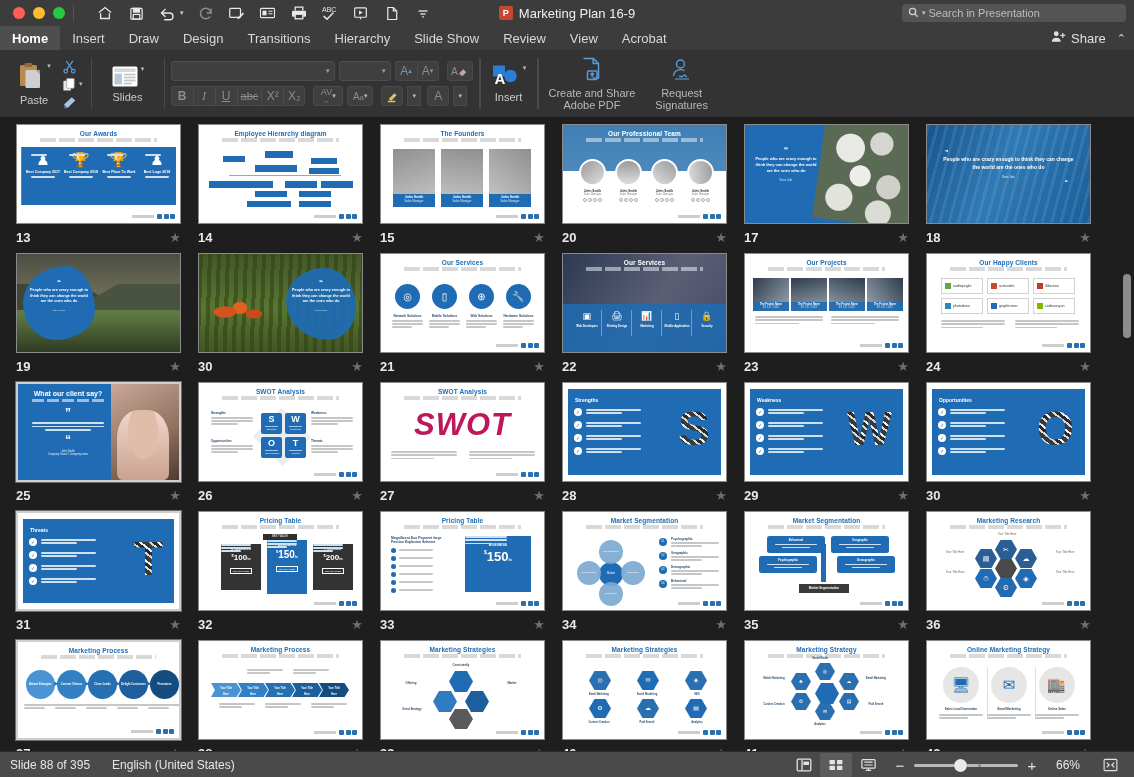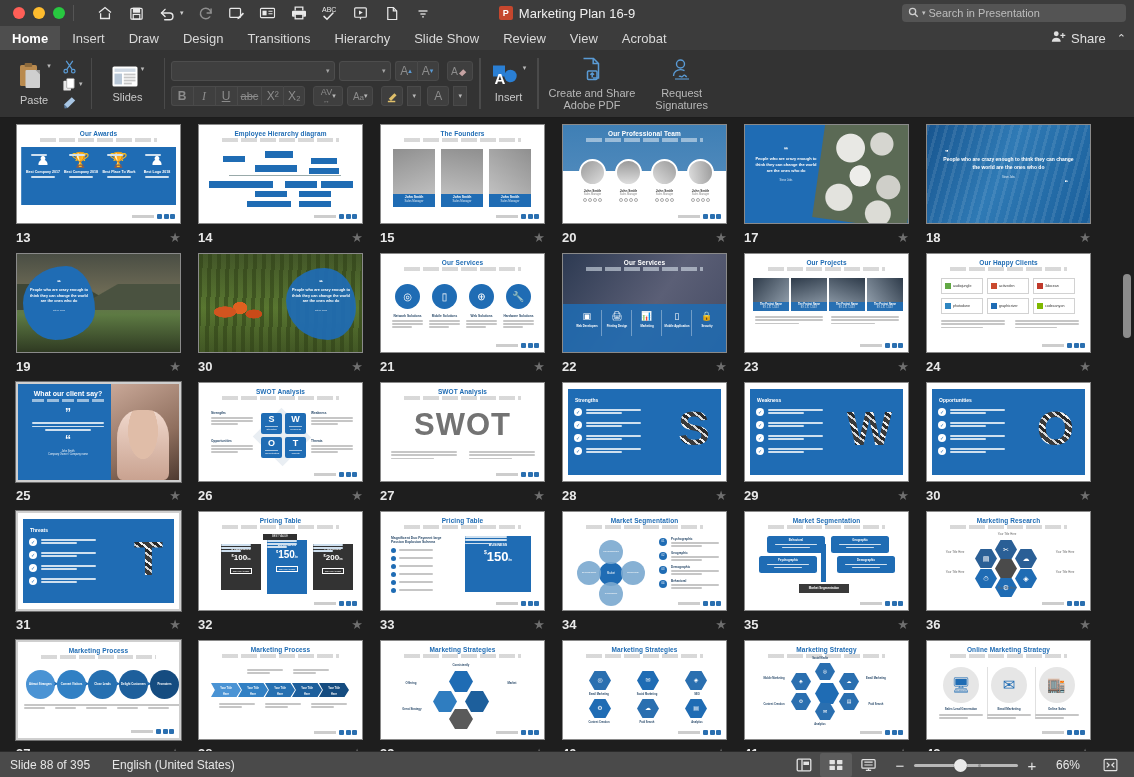--- a/index.html
+++ b/index.html
@@ -977,21 +977,21 @@
        <span class="num">26</span>
        <span class="star">★</span>
      </div>
       </div>
       <div class="cell">
         <div class="thumb-wrap">
        <div class="thumb">
             <div class="s">
               <div class="s-title ">SWOT Analysis</div>
               <div class="s-sub "></div>
-              <div style="position:absolute;left:0;right:0;top:24px;text-align:center;font-size:31px;font-weight:bold;color:#737373;letter-spacing:1px;">SWOT</div>
+              <div style="position:absolute;left:0;right:0;top:24px;text-align:center;font-size:31px;font-weight:bold;color:#be185d;letter-spacing:1px;font-style:italic;">SWOT</div>
      <div style="position:absolute;left:10px;top:68px;width:66px;">
                 <span class="txtline " style="position:absolute;left:0;top:0px;width:66px"></span>
                 <span class="txtline " style="position:absolute;left:0;top:3.4px;width:66px"></span>
                 <span class="txtline " style="position:absolute;left:0;top:6.8px;width:42.9px"></span>
               </div>
      <div style="position:absolute;left:88px;top:68px;width:66px;">
                 <span class="txtline " style="position:absolute;left:0;top:0px;width:66px"></span>
                 <span class="txtline " style="position:absolute;left:0;top:3.4px;width:66px"></span>
                 <span class="txtline " style="position:absolute;left:0;top:6.8px;width:42.9px"></span>
               </div>

